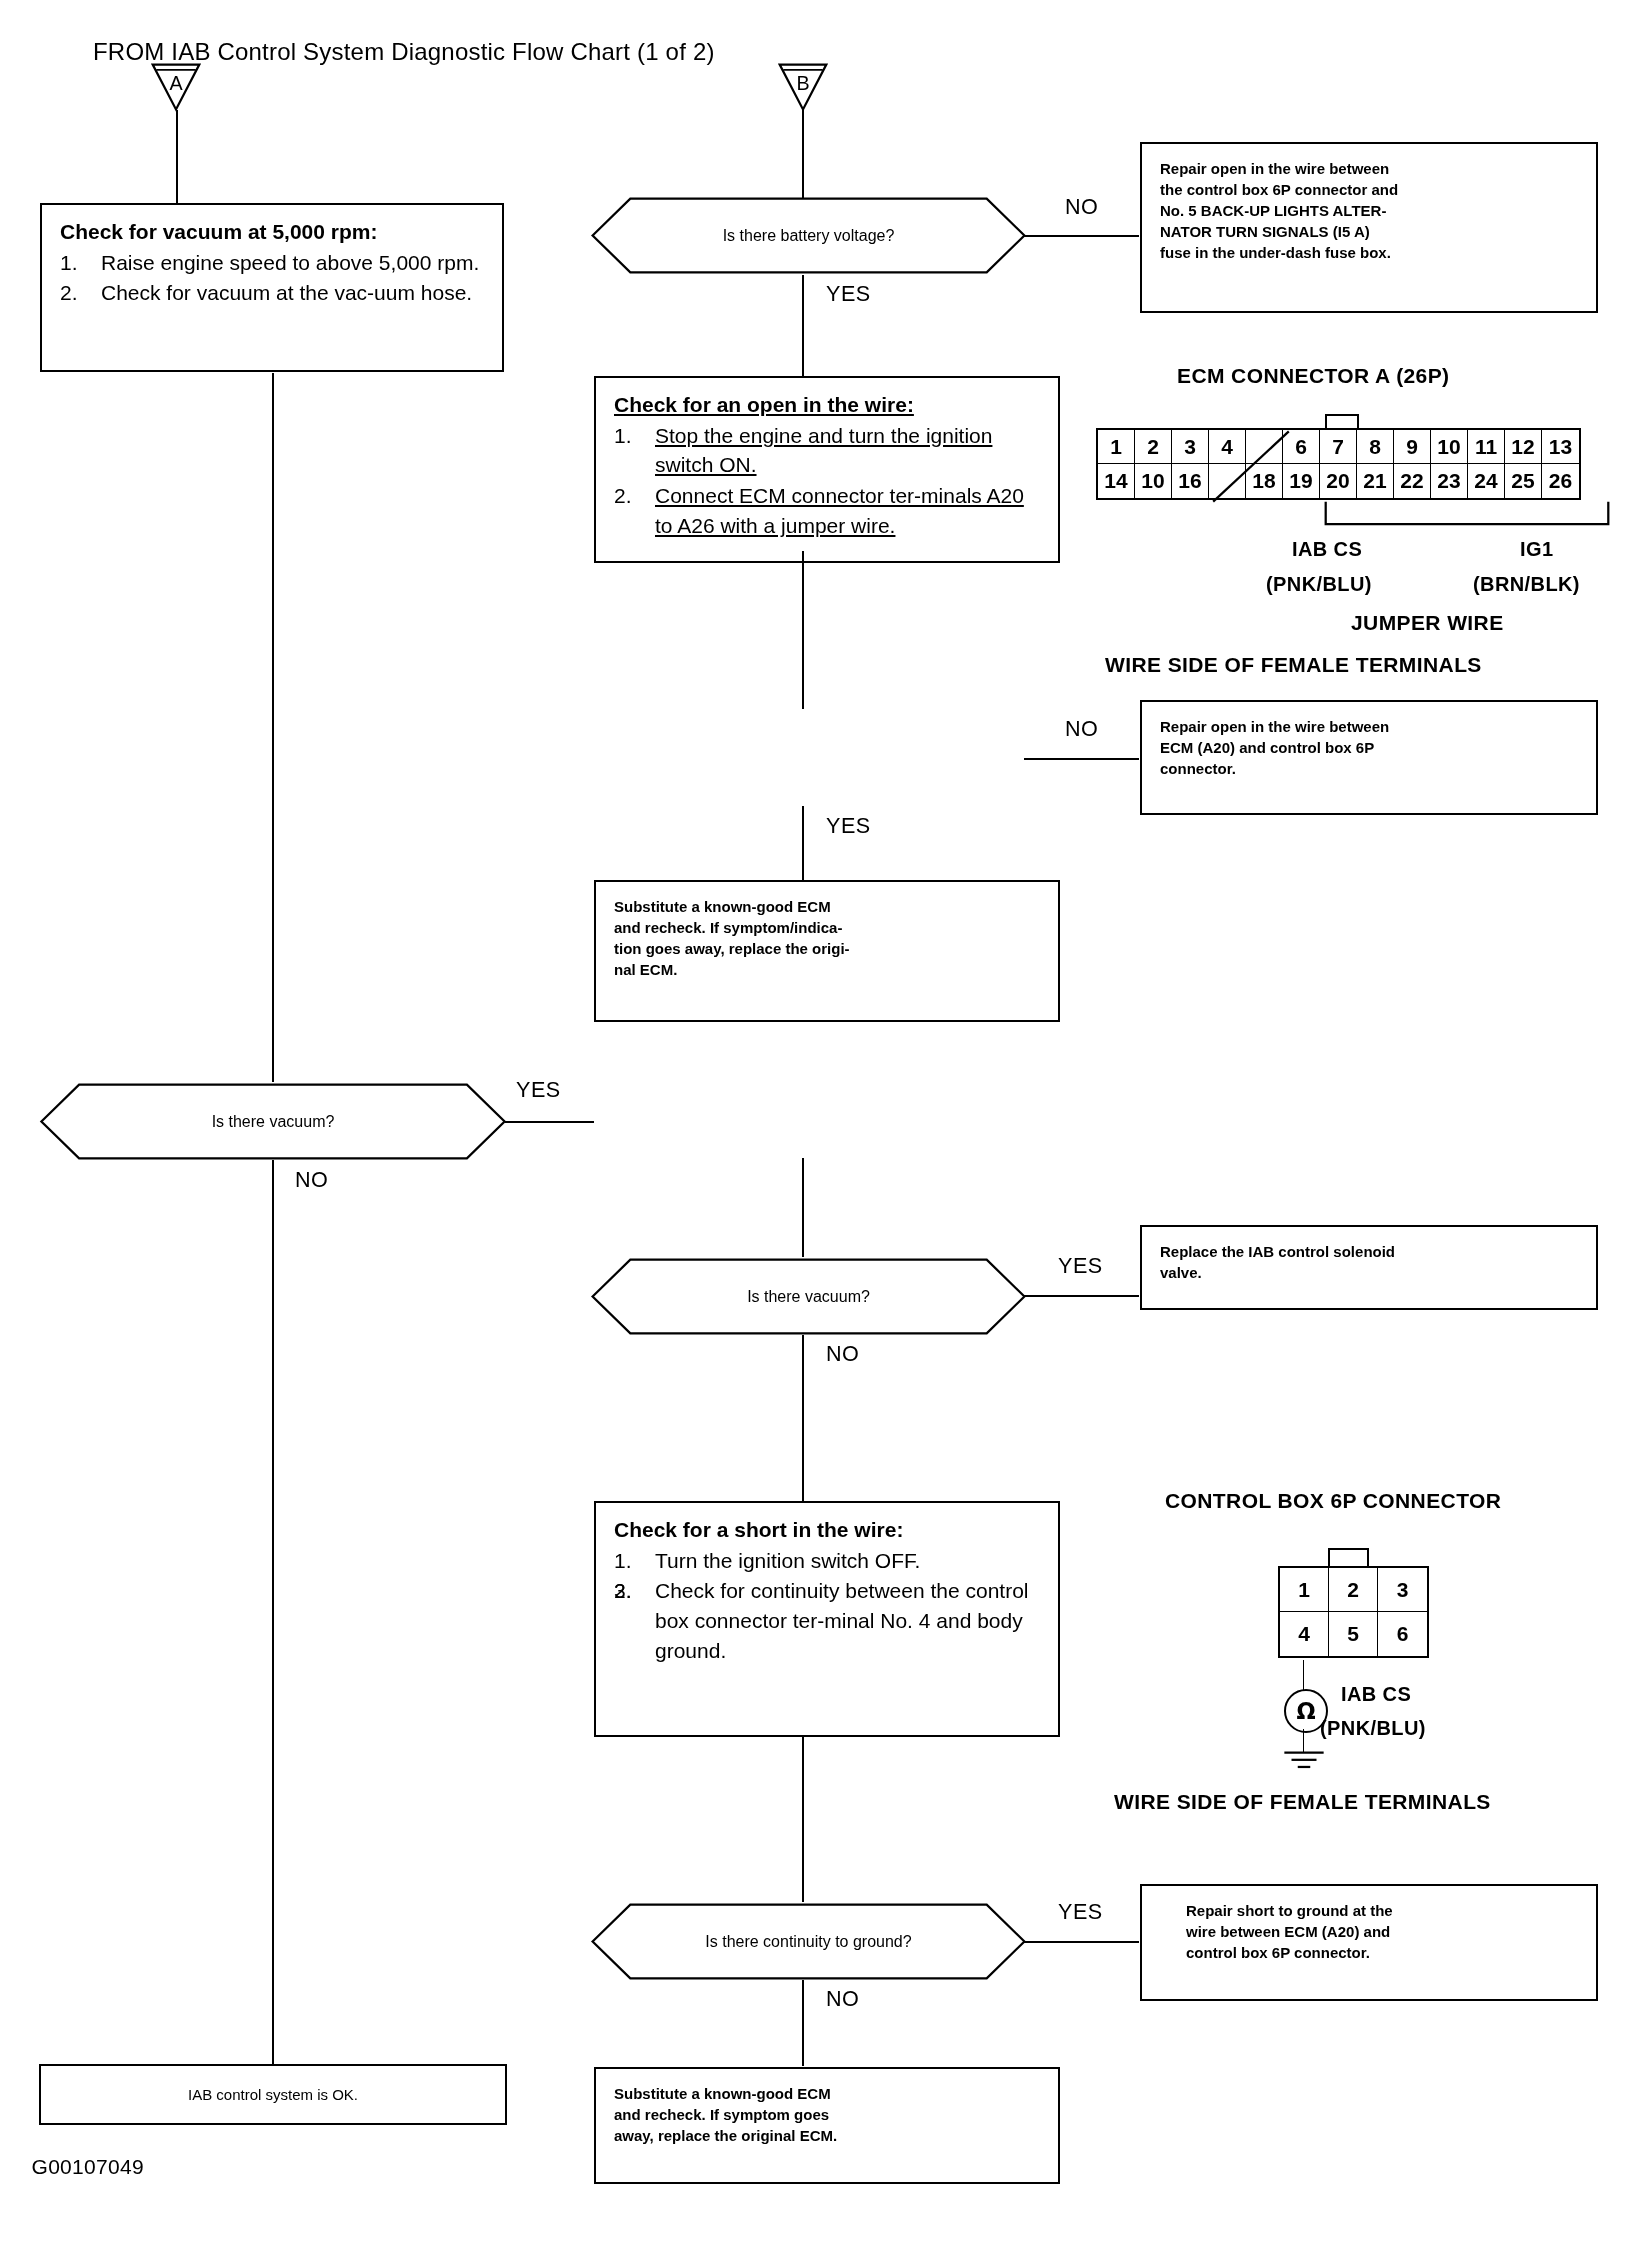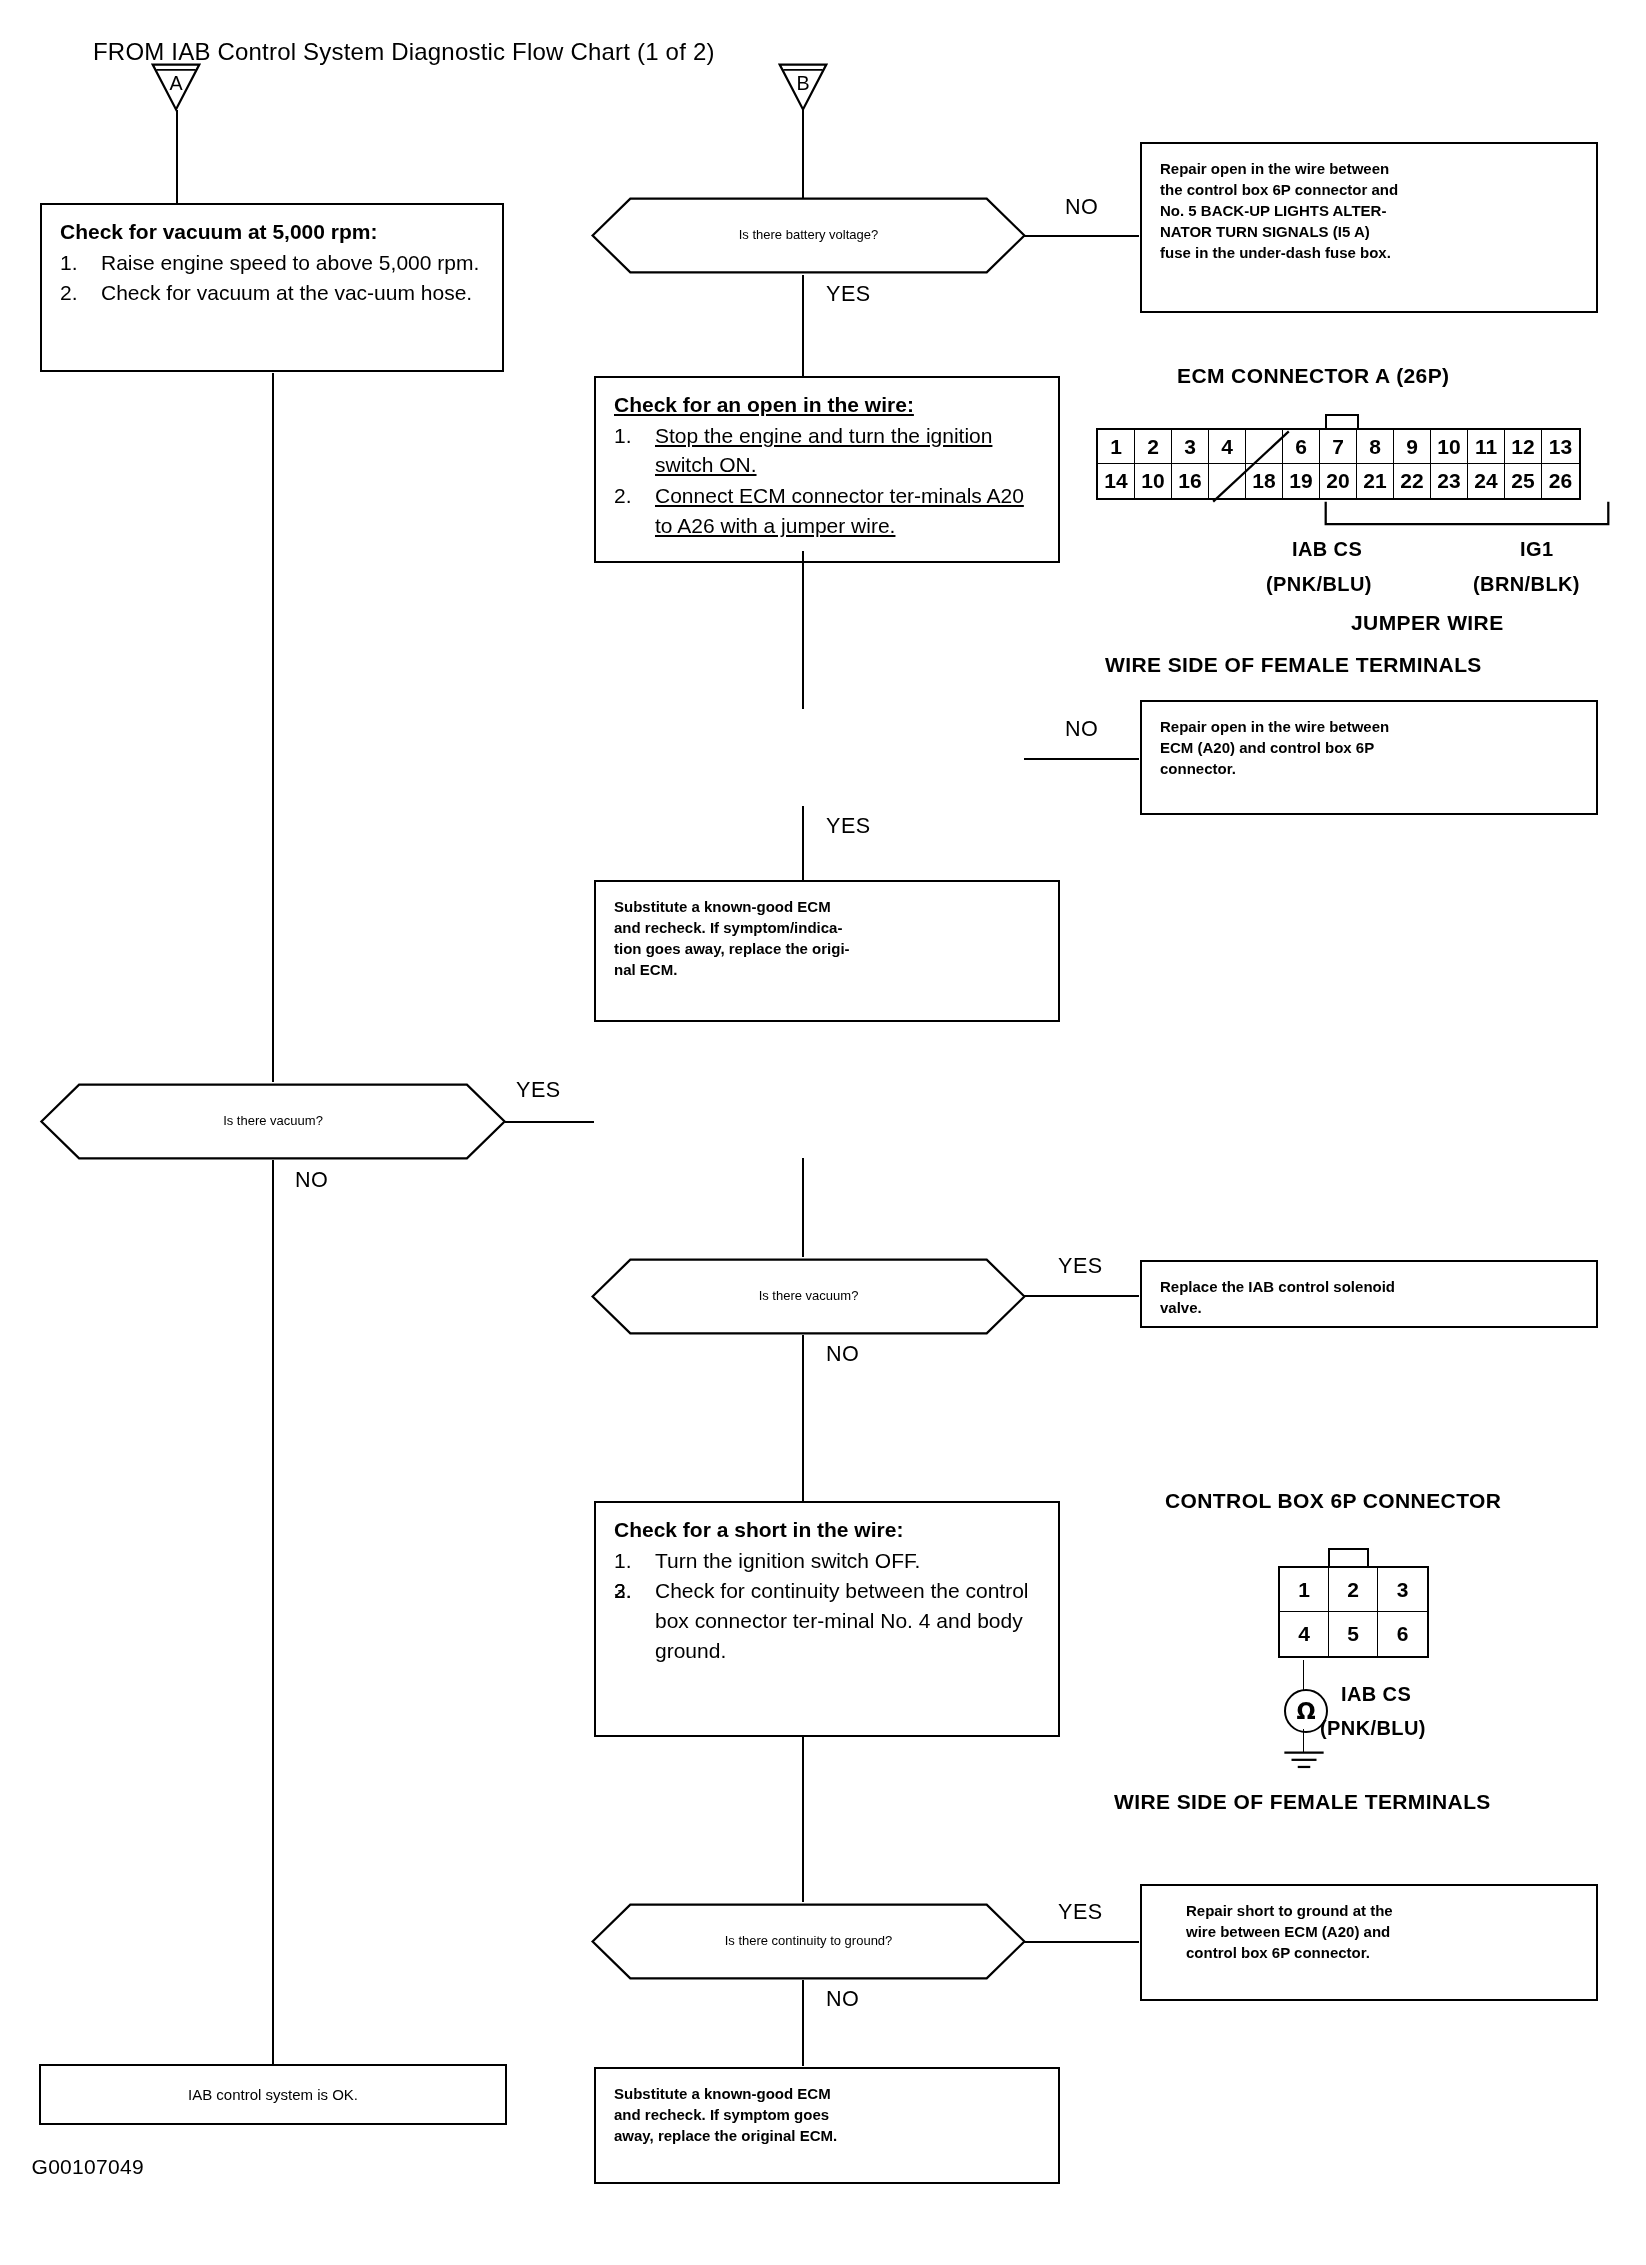--- a/index.html
+++ b/index.html
@@ -72,21 +72,21 @@
   .hex{
     position:absolute;
   }
   .hex svg{position:absolute;left:0;top:0;}
   .hex .hextext{
     position:absolute;
     left:0;top:0;
     width:100%;height:100%;
     display:flex;align-items:center;justify-content:center;
     flex-direction:column;
-    font-size:13px;
+    font-size:16px;
     line-height:1.45;
     text-align:center;
     pointer-events:none;
   }
 
   
   .branch{
     font-size:21.6px;
     letter-spacing:0.5px;
   }
@@ -367,21 +367,21 @@
     <div class="hextext">
       <span>Is there vacuum?</span>
     </div>
   </div>
 
   <div class="hline" style="left:1024px;top:1295px;width:115px;"></div>
   <div class="abs branch" style="left:1058px;top:1253px;">YES</div>
   <div class="vline" style="left:802px;top:1335px;height:168px;"></div>
   <div class="abs branch" style="left:826px;top:1341px;">NO</div>
 
-  <div class="pbox bold abs" style="left:1140px;top:1260px;width:458px;height:68px;">
+  <div class="pbox bold abs" style="left:1140px;top:1225px;width:458px;height:85px;">
     <div class="inner" style="padding:14.4px 12.6px 9px 18px;">
       <div class="line">Replace the IAB control solenoid</div>
       <div class="line">valve.</div>
     </div>
   </div>
 
   <div class="pbox abs" style="left:594px;top:1501px;width:466px;height:236px;">
     <div class="inner">
       <div class="title">Check for a short in the wire:</div>
       <ol class="steps">

